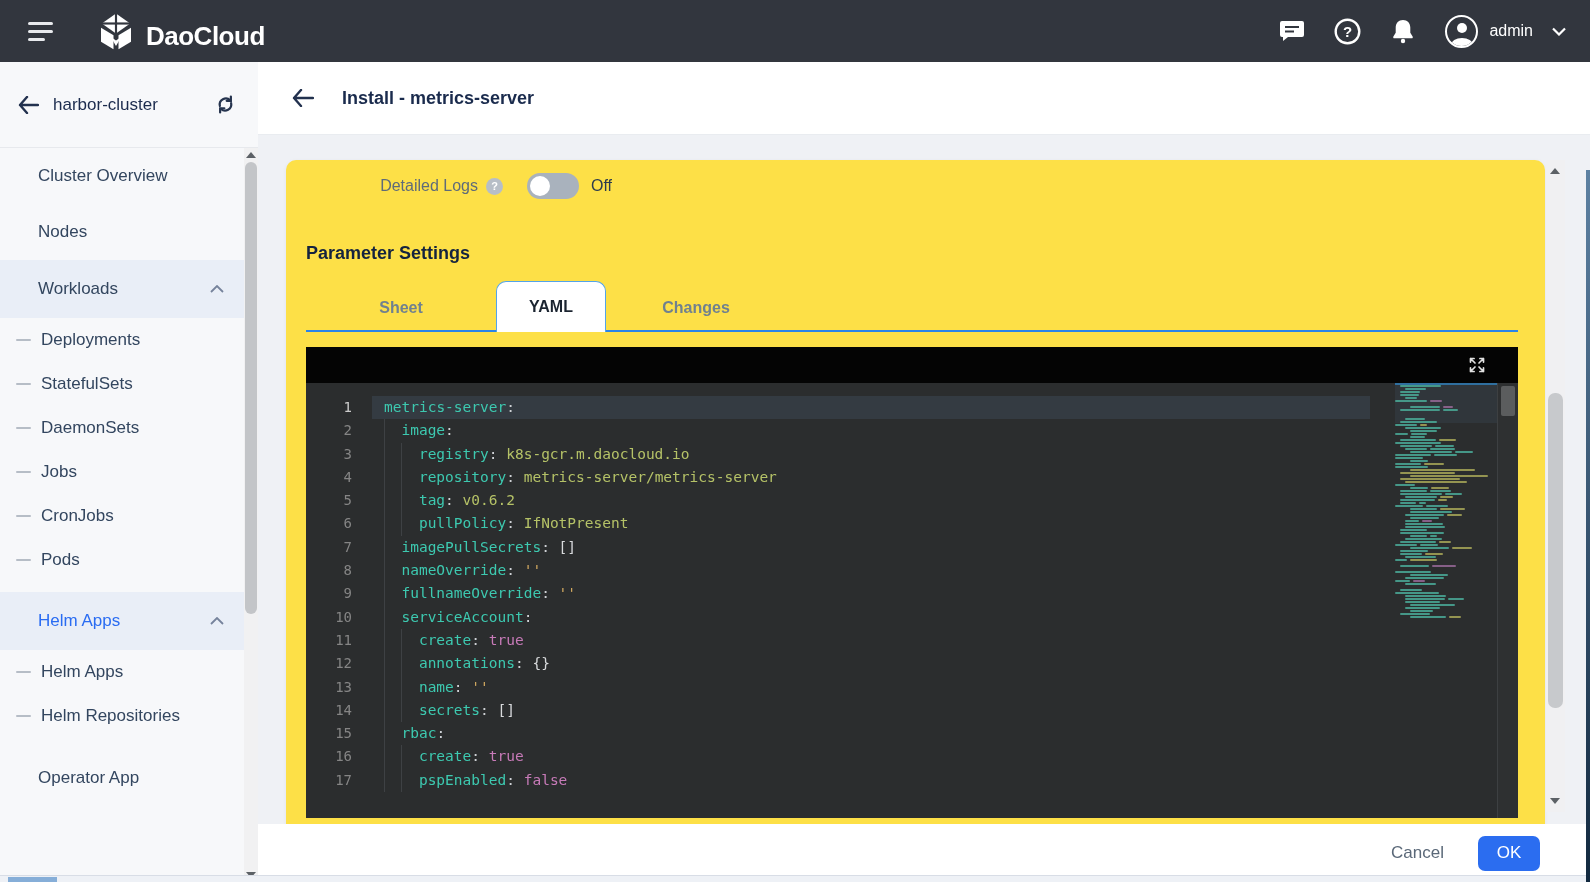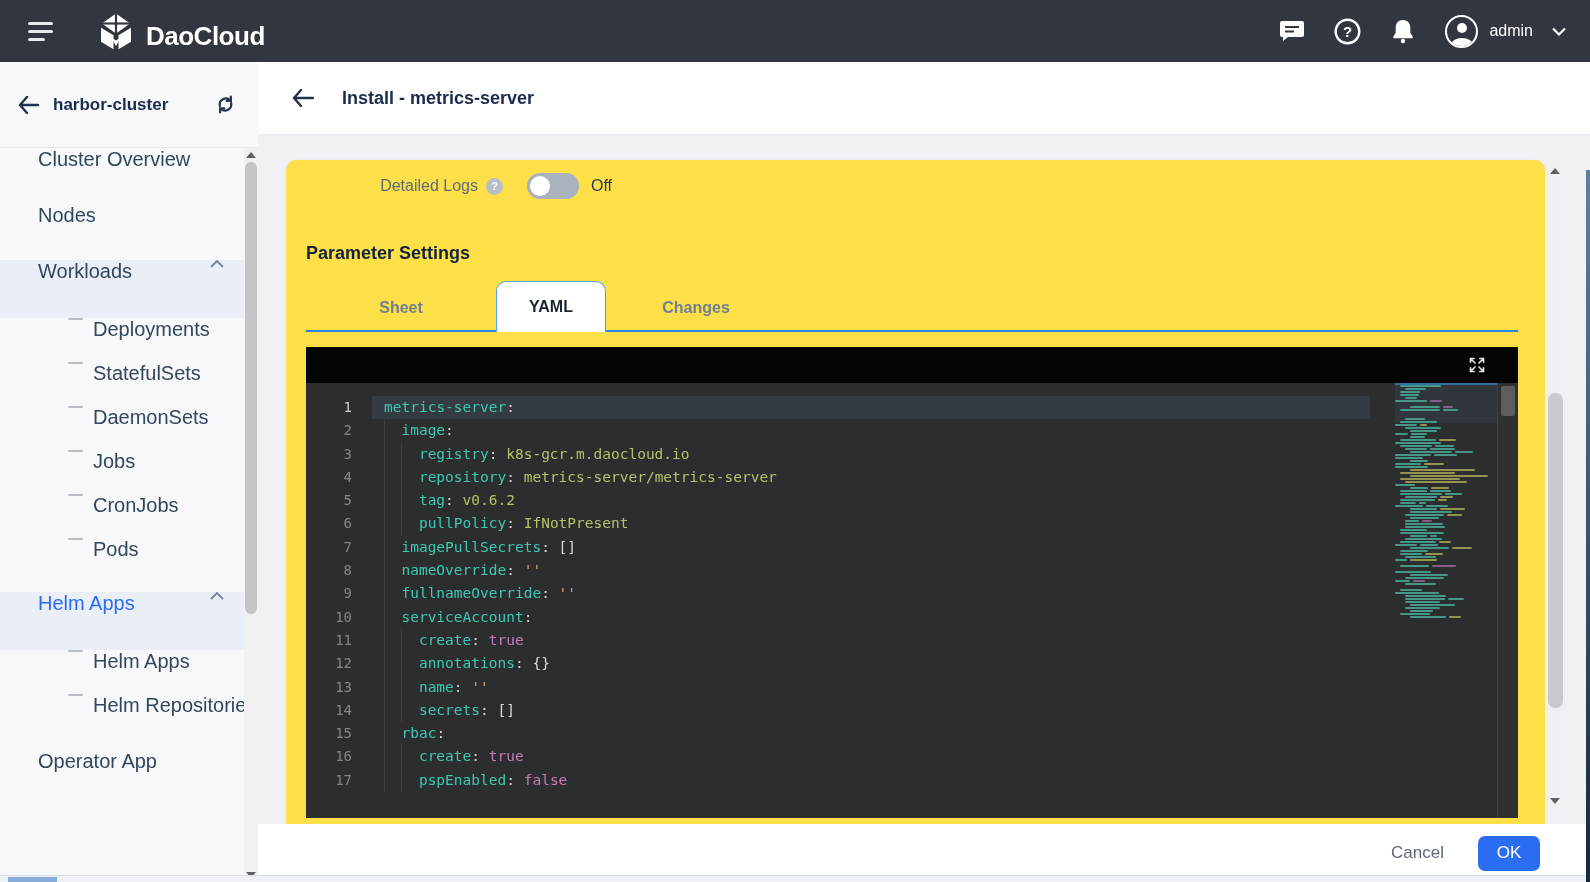--- a/index.html
+++ b/index.html
@@ -23,27 +23,27 @@
   .admin-name { color:#fff; font-size:16px; margin-left:-18px; }
   .tb-caret { margin-left:-10px; }
 
   
   .shell { display:flex; height:820px; }
 
   
   .sidebar { position:relative; width:258px; background:#f7f8fa; flex:none; z-index:10; }
   .side-head { height:85px; display:flex; align-items:center; position:relative; }
   .side-head .back { margin-left:18px; cursor:pointer; }
-  .cluster-name { margin-left:14px; font-size:17px; font-weight:bold; color:#1b2b4d; }
+  .cluster-name { margin-left:14px; font-size:17px; font-weight:normal; color:#1b2b4d; }
   .refresh { position:absolute; right:22px; cursor:pointer; }
   .side-scroll { position:absolute; top:85px; left:0; right:0; bottom:0; border-top:1px solid #e7e9ed; overflow:hidden; }
-  .nav-item { position:relative; display:flex; width:256px; cursor:pointer; font-size:20px; color:#33465f; }
+  .nav-item { position:relative; display:flex; align-items:center; width:256px; cursor:pointer; font-size:17px; color:#33465f; }
   .nav-item.top { height:56px; padding-left:38px; }
   .nav-item.group { height:58px; padding-left:38px; background:#e9eef7; }
-  .nav-item.child { height:44px; padding-left:24px;margin-left:44px; }
+  .nav-item.child { height:44px; padding-left:16px; }
   .nav-item .dash { width:15px; height:2px; border-radius:2px; background:#b6bdc6; margin-right:10px; flex:none; }
   .nav-item.blue { color:#2a6cf2; }
   .nav-item .chev { position:absolute; right:32px; }
   .gap10 { margin-top:10px; } .gap12 { margin-top:12px; }
   .side-sb { position:absolute; top:86px; right:0; bottom:0; width:14px; background:#f1f1f2; }
   .side-sb .thumb { position:absolute; top:14px; left:1px; width:12px; height:452px; background:#c3c5c8; border-radius:6px; }
   .arr { width:0; height:0; border-left:5px solid transparent; border-right:5px solid transparent; position:absolute; left:2px; cursor:pointer; }
   .arr.up { border-bottom:6px solid #5c6166; top:4px; }
   .arr.down { border-top:6px solid #5c6166; bottom:4px; }
 

